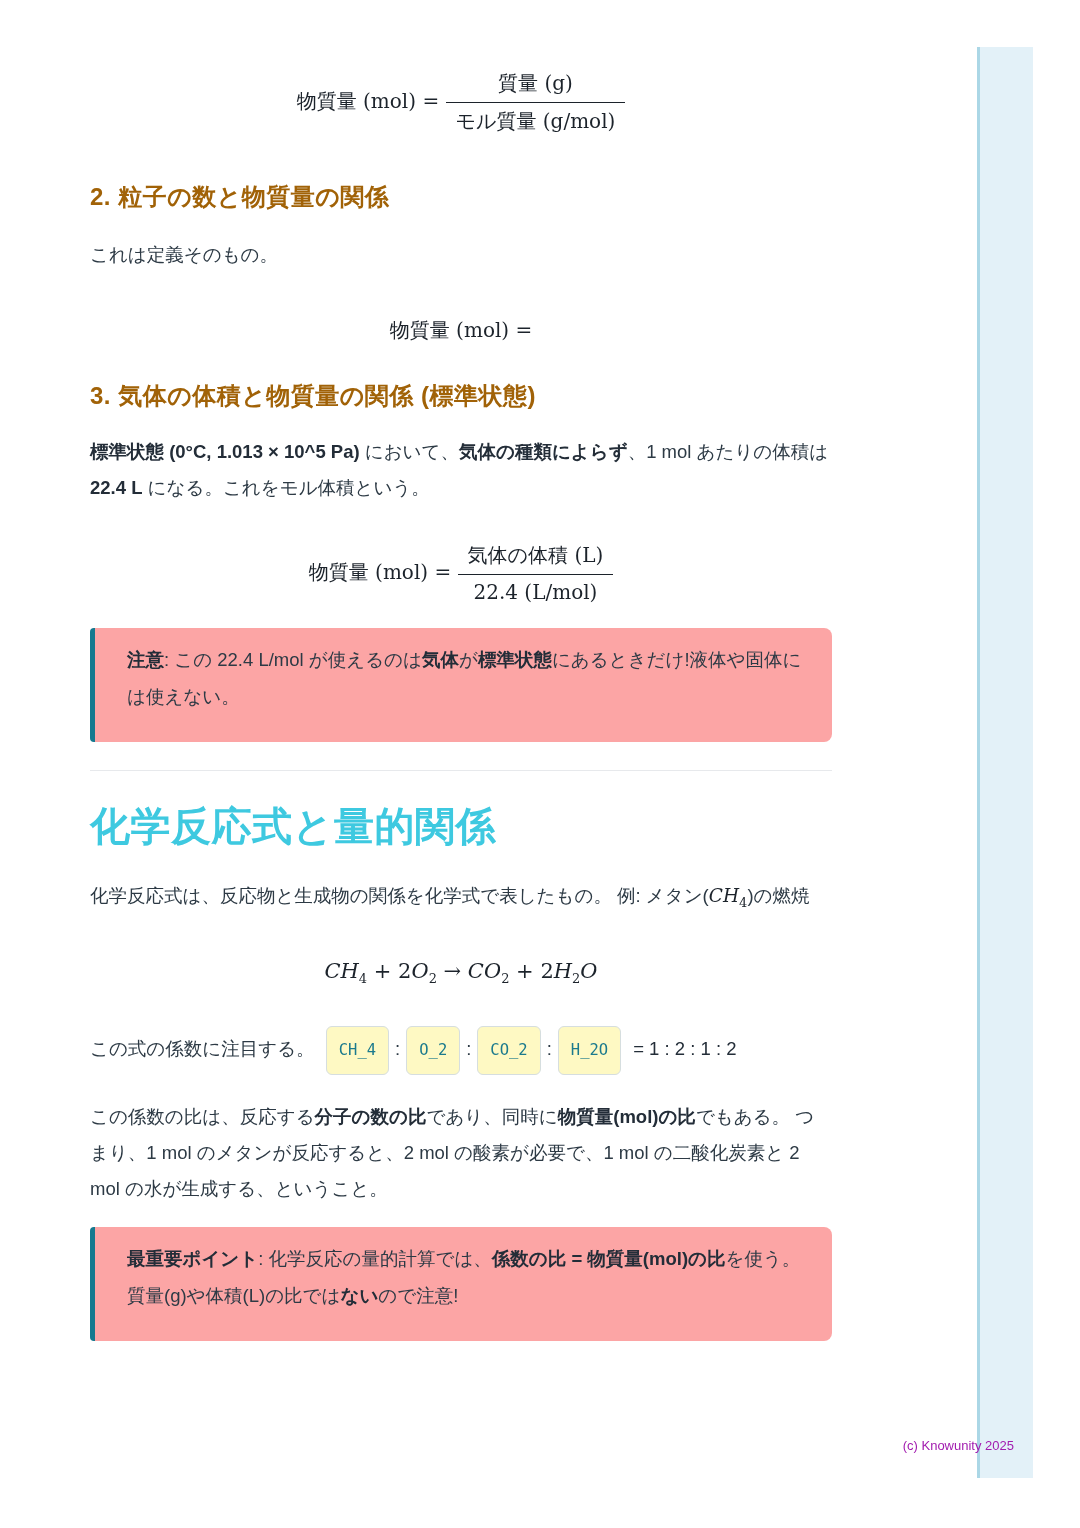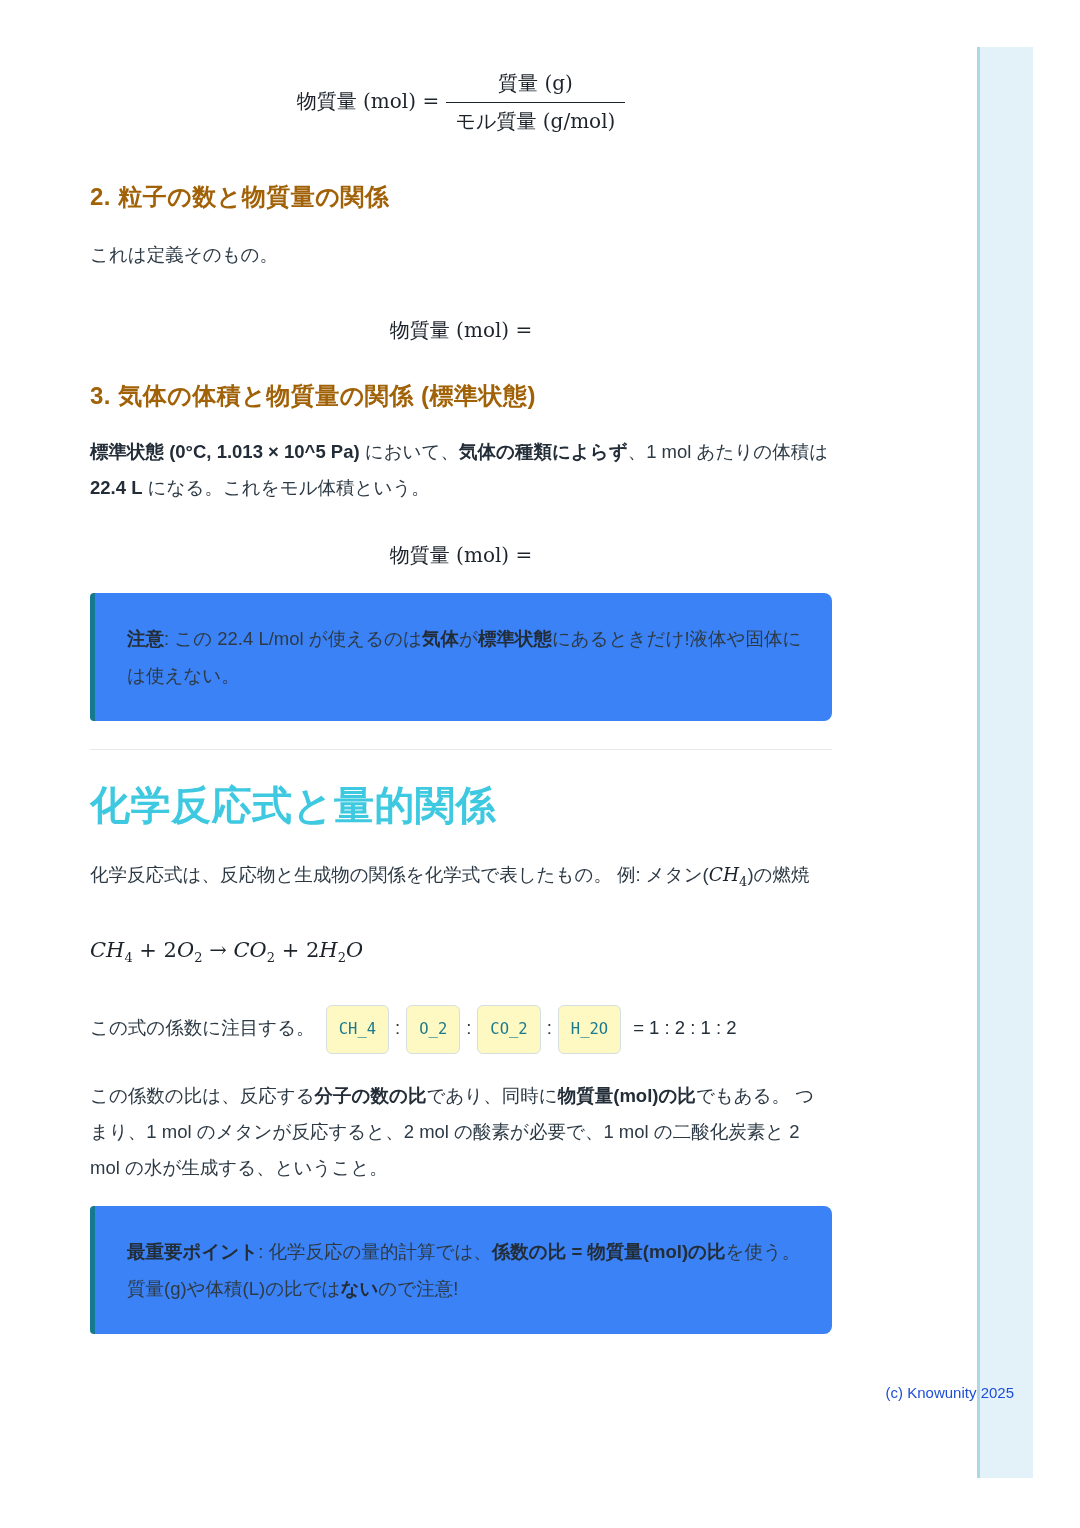--- a/index.html
+++ b/index.html
@@ -46,31 +46,31 @@
     font-weight:700;
     letter-spacing:0.5px;
   }
   p.body {
     font-size:18.5px;
     line-height:36px;
   }
   b { font-weight:700; color:#232d38; }
   
   .callout {
-    background:#3b82f6;
+    background:#fca5a5;
     border-left:5px solid #15798f;
     border-radius:4px 8px 8px 4px;
-    padding:27px 30px 27px 32px;
+    padding:13px 30px 27px 32px;
     font-size:18.5px;
     line-height:37px;
   }
   .divider { border:none; border-top:1px solid #e7e9ec; height:0; }
   
   .equation {
-    text-align:left;
+    text-align:center;
     font-family:"DejaVu Serif","Liberation Serif",serif;
     font-size:21px;
     color:#1c232b;
   }
   .equation .it { font-style:italic; }
   
   .badge {
     display:inline-block;
     background:#fef9c3;
     border:1px solid #d6dedf;
@@ -87,23 +87,23 @@
   
   .edge-panel {
     position:absolute;
     left:977px; top:47px;
     width:56px; height:1431px;
     background:#e3f1f8;
     border-left:3px solid #abd7e6;
   }
   .footer {
     position:absolute;
-    top:1384px; right:66px;
-    font-size:15px;
-    color:#1d4ed8;
+    top:1438px; right:66px;
+    font-size:13px;
+    color:#a21caf;
     z-index:2;
   }
   .mt-f1 { margin-top:70px; }
   .mt-h2a { margin-top:46px; }
   .mt-p1 { margin-top:24px; }
   .mt-f2 { margin-top:44px; }
   .mt-h2b { margin-top:36px; }
   .mt-p2 { margin-top:22px; }
   .mt-f3 { margin-top:36px; }
   .mt-c1 { margin-top:24px; }
@@ -131,21 +131,24 @@
   <p class="body mt-p1">これは定義そのもの。</p>
 
   <div class="formula-block mt-f2">
     <span>物質量 (mol) = </span>
   </div>
 
   <h2 class="sec mt-h2b">3. 気体の体積と物質量の関係 (標準状態)</h2>
   <p class="body mt-p2"><b>標準状態 (0°C, 1.013 × 10^5 Pa)</b><span> において、</span><b>気体の種類によらず</b><span>、1 mol あたりの体積は </span><b>22.4 L</b><span> になる。これをモル体積という。</span></p>
 
   <div class="formula-block mt-f3">
-    <span>物質量 (mol) = </span>
+    <span>物質量 (mol) = </span><span class="frac">
+        <span class="num">気体の体積 (L)</span>
+        <span class="den">22.4 (L/mol)</span>
+      </span>
   </div>
 
   <div class="callout mt-c1">
     <b>注意</b><span>: この 22.4 L/mol が使えるのは</span><b>気体</b><span>が</span><b>標準状態</b><span>にあるときだけ!液体や固体には使えない。</span>
   </div>
 
   <hr class="divider mt-div">
 
   <h1 class="sec mt-h1">化学反応式と量的関係</h1>
 

